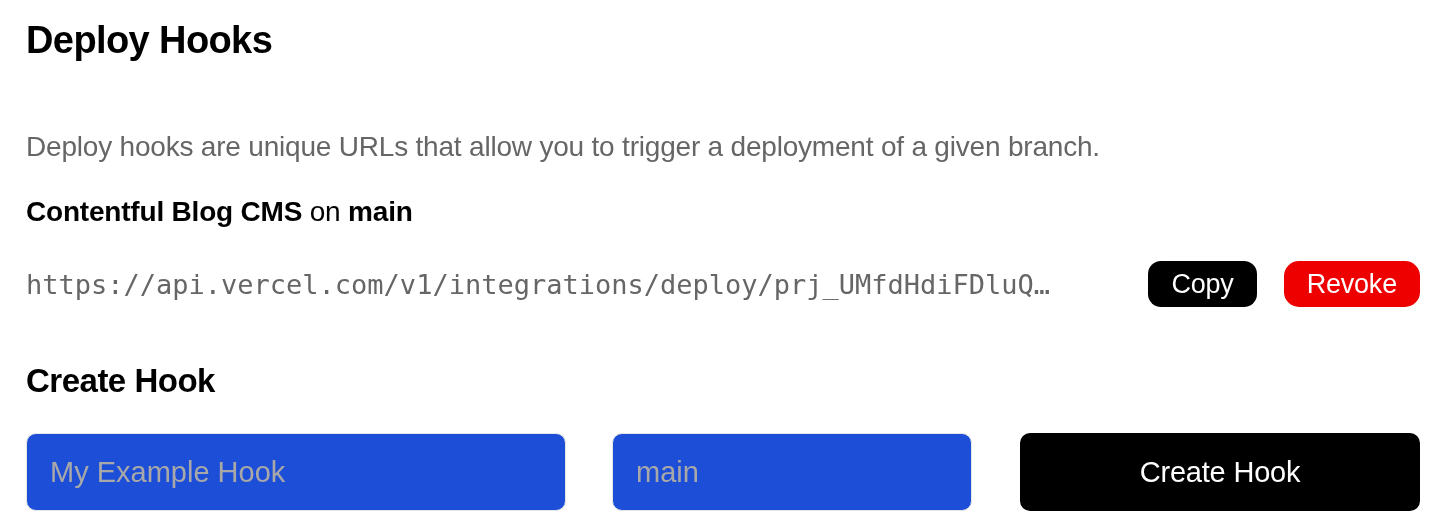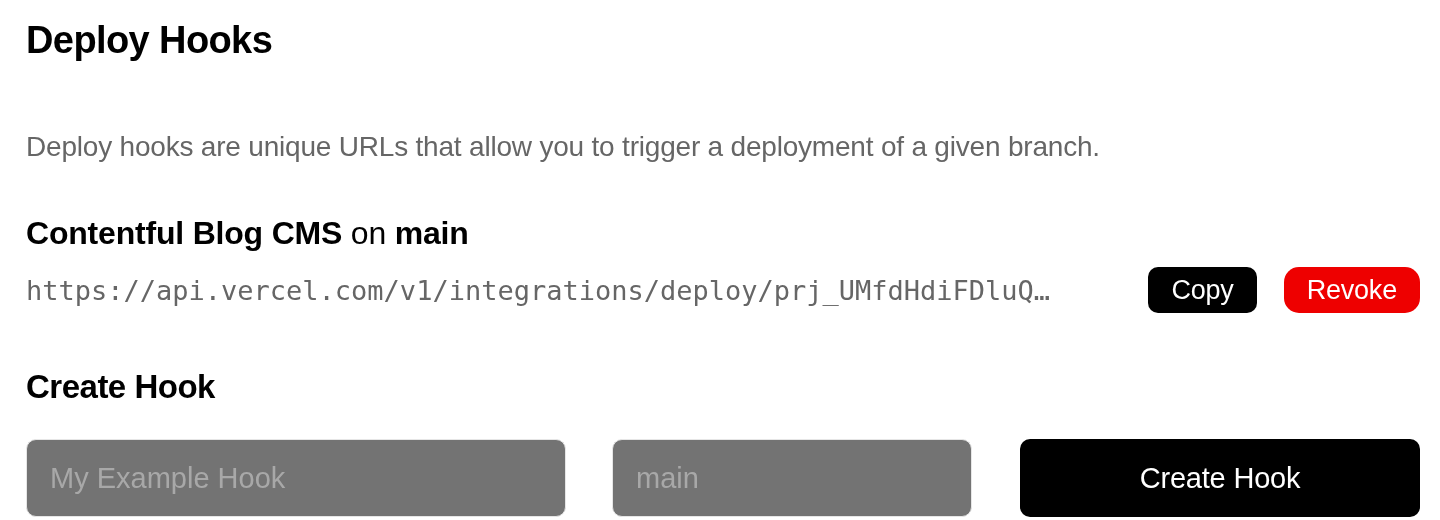--- a/index.html
+++ b/index.html
@@ -32,30 +32,30 @@
   }
   .page-description {
     margin-top: 68px;
     font-size: 28px;
     line-height: 34px;
     font-weight: 400;
     color: var(--muted-text);
     letter-spacing: -0.2px;
   }
   .hook-name {
-    margin-top: 52px;
-    font-size: 32px;
+    margin-top: 31px;
+    font-size: 28px;
     line-height: 34px;
     letter-spacing: -0.2px;
     color: var(--accent-black);
   }
   .hook-name .bold { font-weight: 700; }
   .hook-name .regular { font-weight: 400; }
   .hook-url-row {
-    margin-top: 17px;
+    margin-top: 32px;
     display: flex;
     align-items: center;
   }
   .hook-url {
     flex: 1;
     min-width: 0;
     overflow: hidden;
     white-space: nowrap;
     font-family: "DejaVu Sans Mono", monospace;
     font-size: 27px;
@@ -69,21 +69,21 @@
     font-family: "Liberation Sans", sans-serif;
     font-size: 27px;
     font-weight: 500;
     letter-spacing: -0.2px;
     padding: 0 23px;
     cursor: pointer;
     display: inline-flex;
     align-items: center;
     justify-content: center;
   }
-  .copy-btn { background: var(--accent-black); margin-left: 27px; }
+  .copy-btn { background: var(--accent-black); margin-left: 27px; border-radius: 13px; }
   .revoke-btn { background: var(--danger-red); margin-left: 27px; border-radius: 15px; }
   .create-title {
     margin-top: 54px;
     font-size: 33px;
     line-height: 40px;
     font-weight: 700;
     letter-spacing: -0.5px;
     color: var(--accent-black);
   }
   .create-row {
@@ -93,21 +93,21 @@
   }
   .text-input {
     height: 78px;
     border: 1px solid var(--input-border);
     border-radius: 10px;
     padding: 0 23px;
     font-family: "Liberation Sans", sans-serif;
     font-size: 29px;
     color: #000;
     outline: none;
-    background: #737373;
+    background: #1d4ed8;
   }
   .text-input::placeholder { color: var(--placeholder); opacity: 1; }
   .hook-name-input { width: 540px; }
   .branch-input { width: 360px; margin-left: 46px; }
   .create-btn {
     width: 400px;
     height: 78px;
     margin-left: 48px;
     border: none;
     border-radius: 10px;

